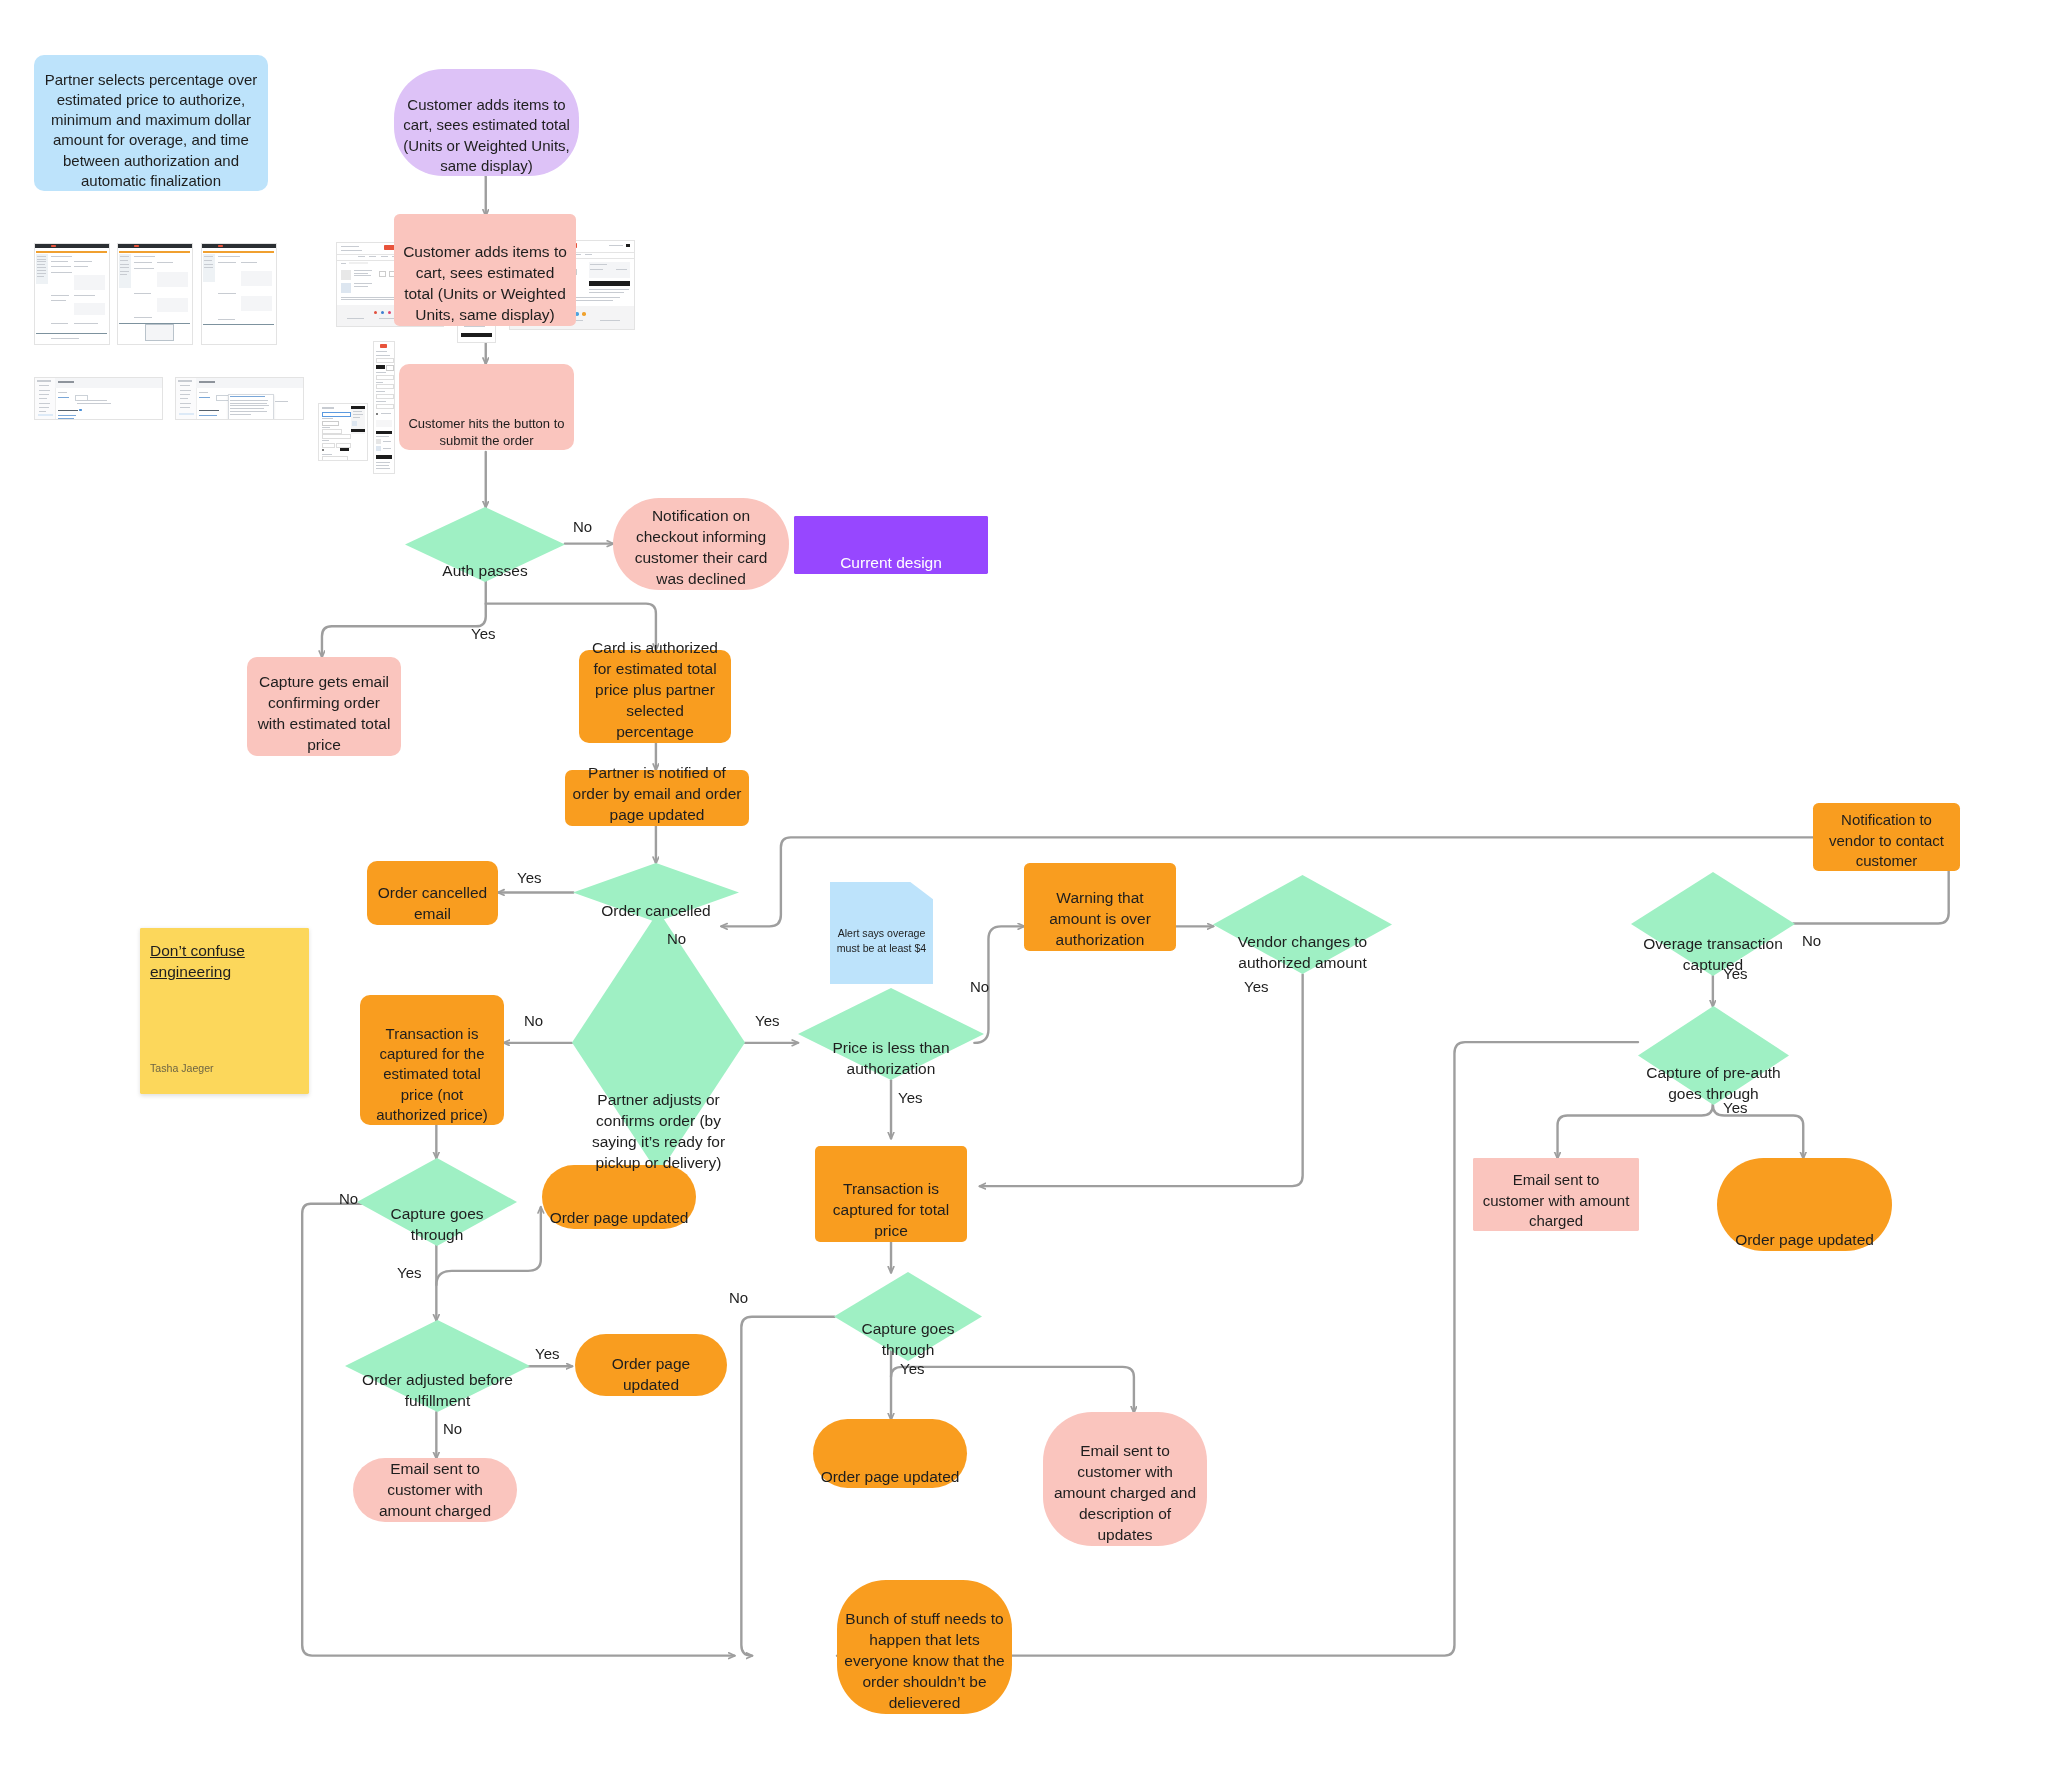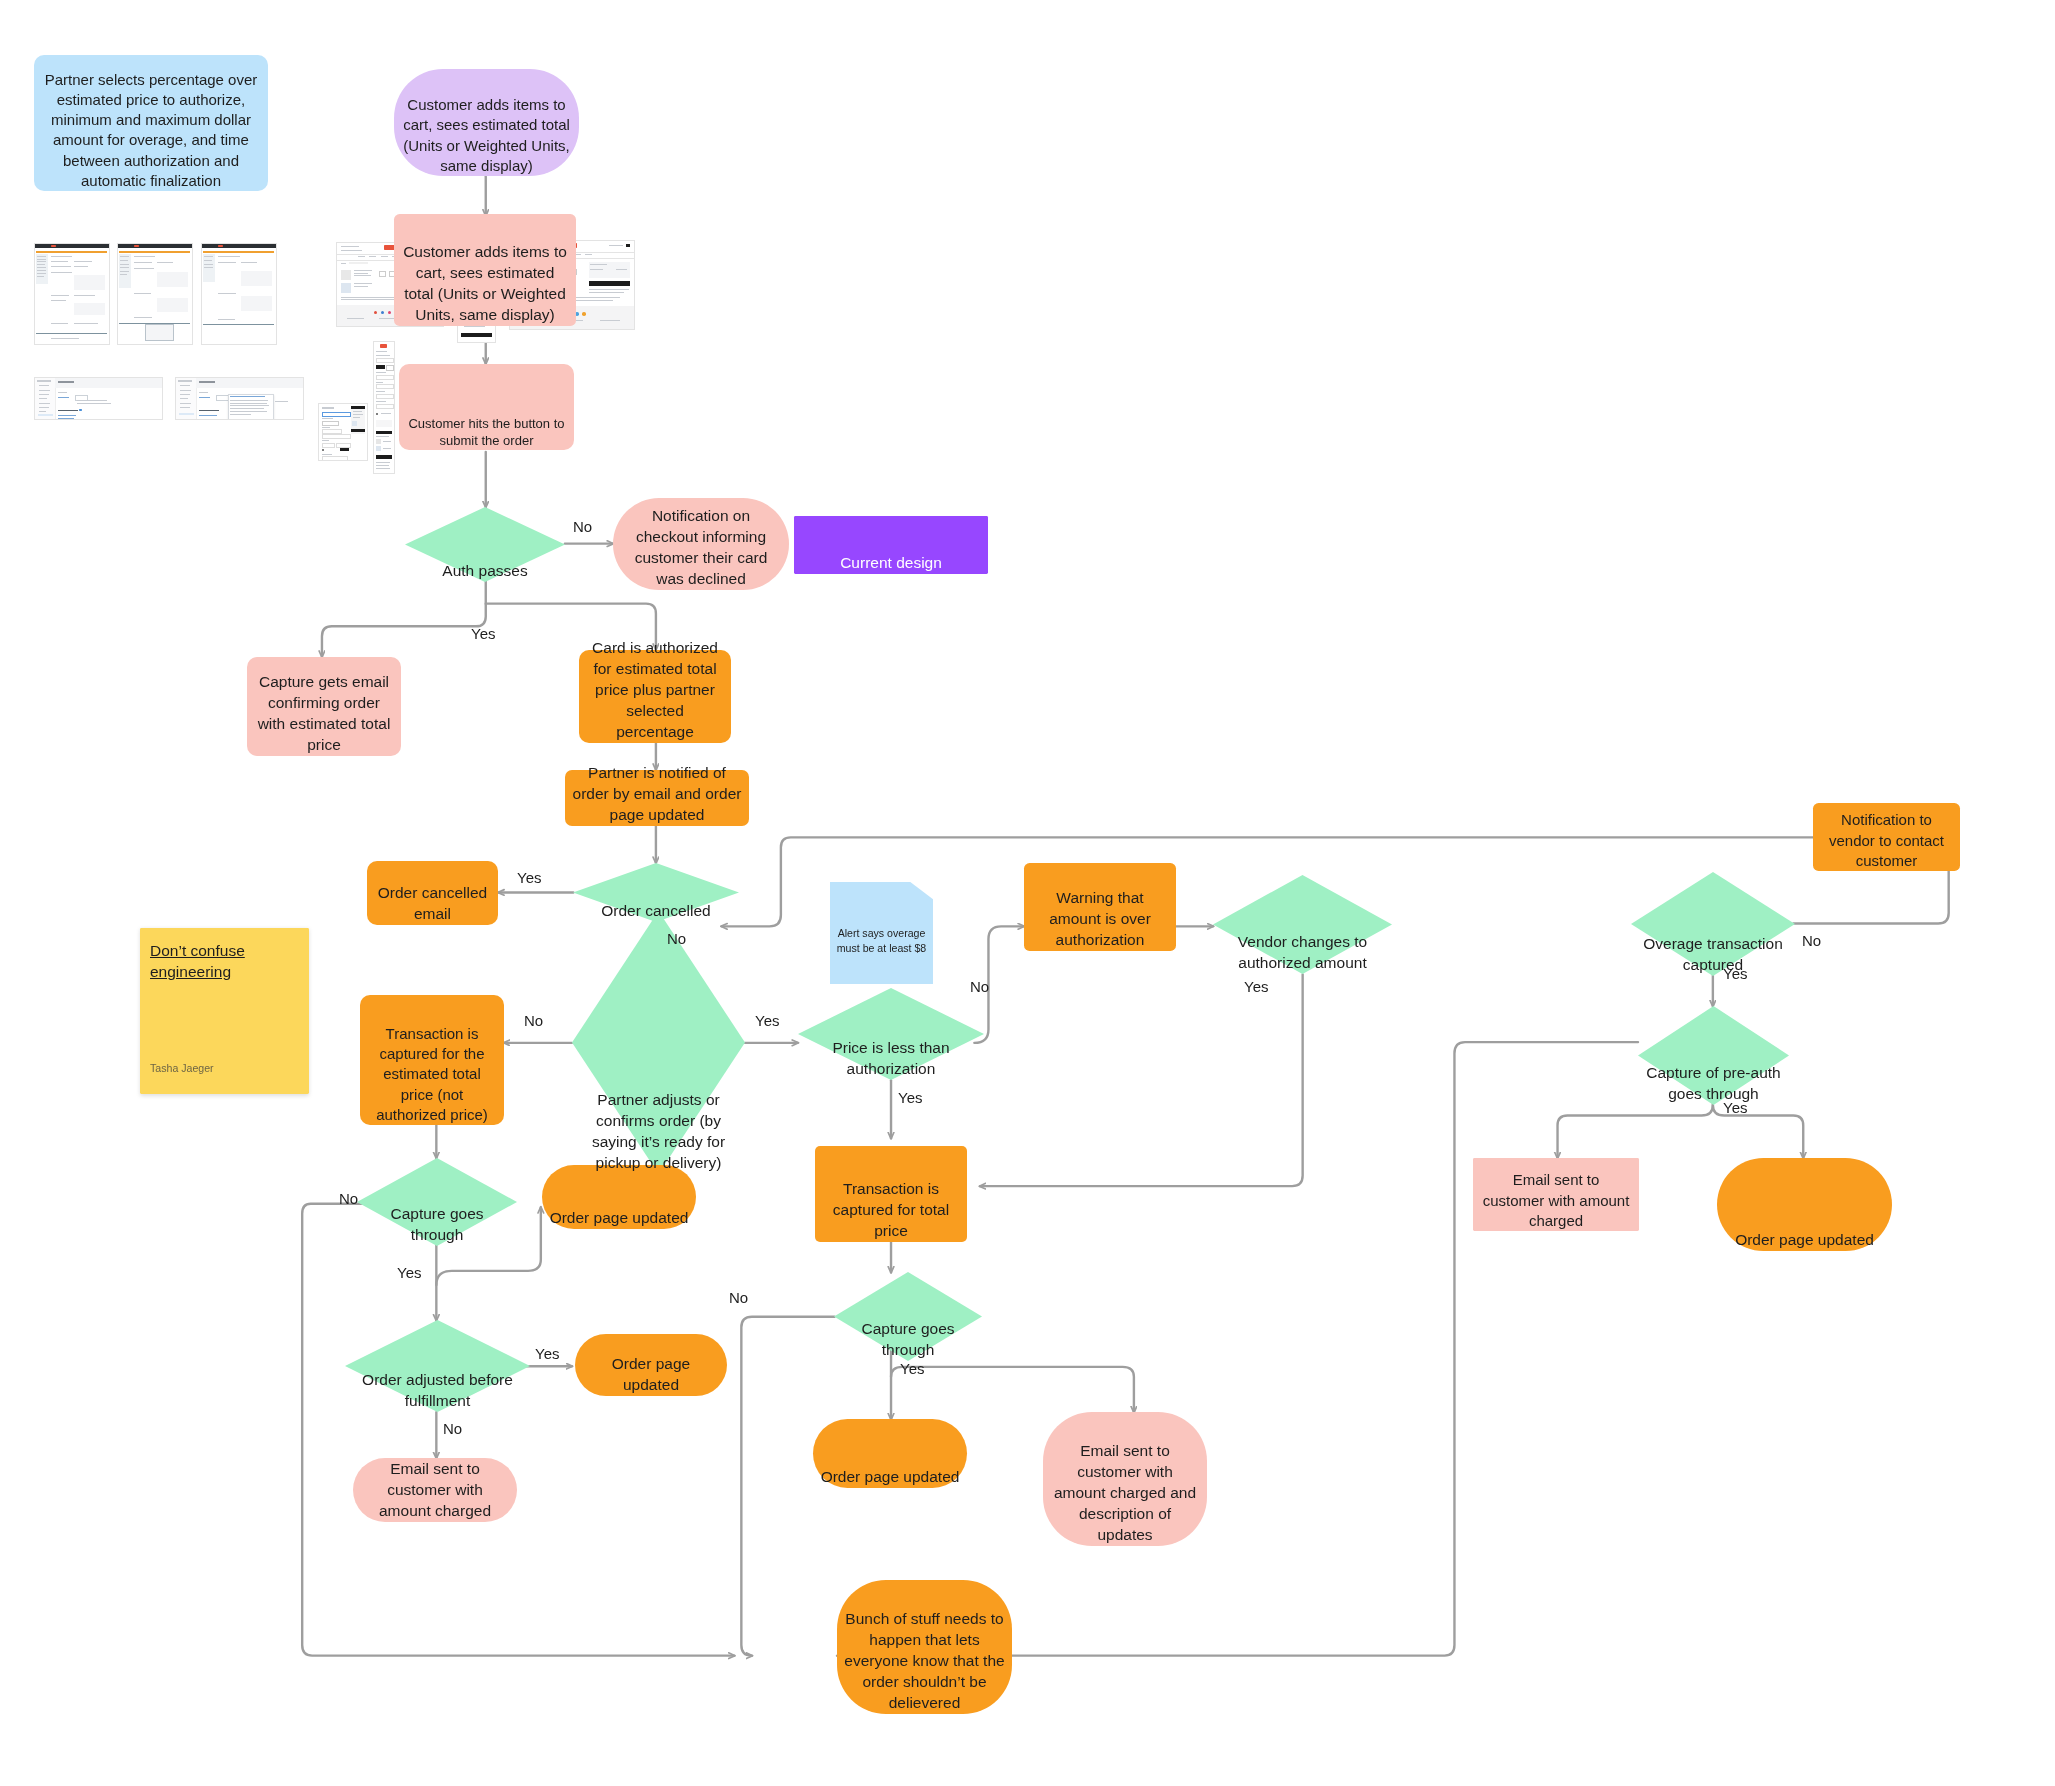--- a/index.html
+++ b/index.html
@@ -459,21 +459,21 @@
     <span>Transaction is captured for  the estimated total price (not authorized price)</span>
   </div>
 
   <div class="node diamond" style="left:572px;top:911px;width:173px;height:263px;font-size:15.5px;">
     <div class="dshape"></div>
     <span>Partner adjusts or confirms order (by saying it’s ready for pickup or delivery)</span>
   </div>
 
   <div class="doc" style="left:830px;top:882px;width:103px;height:102px;font-size:10.6px;">
     <div class="dshape"></div>
-    <span style="position:absolute;left:0;right:0;top:44px;text-align:center;line-height:1.4;">Alert says overage must be at least $8</span>
+    <span style="position:absolute;left:0;right:0;top:44px;text-align:center;line-height:1.4;">Alert says overage must be at least $4</span>
   </div>
 
   <div class="node diamond" style="left:798px;top:988px;width:186px;height:92px;font-size:15.5px;">
     <div class="dshape"></div>
     <span>Price is less than authorization</span>
   </div>
 
   <div class="node rect" style="left:1024px;top:863px;width:152px;height:88px;background:#f99d1f;font-size:15.5px;border-radius:5.6px;">
     <span>Warning that amount is over authorization</span>
   </div>

